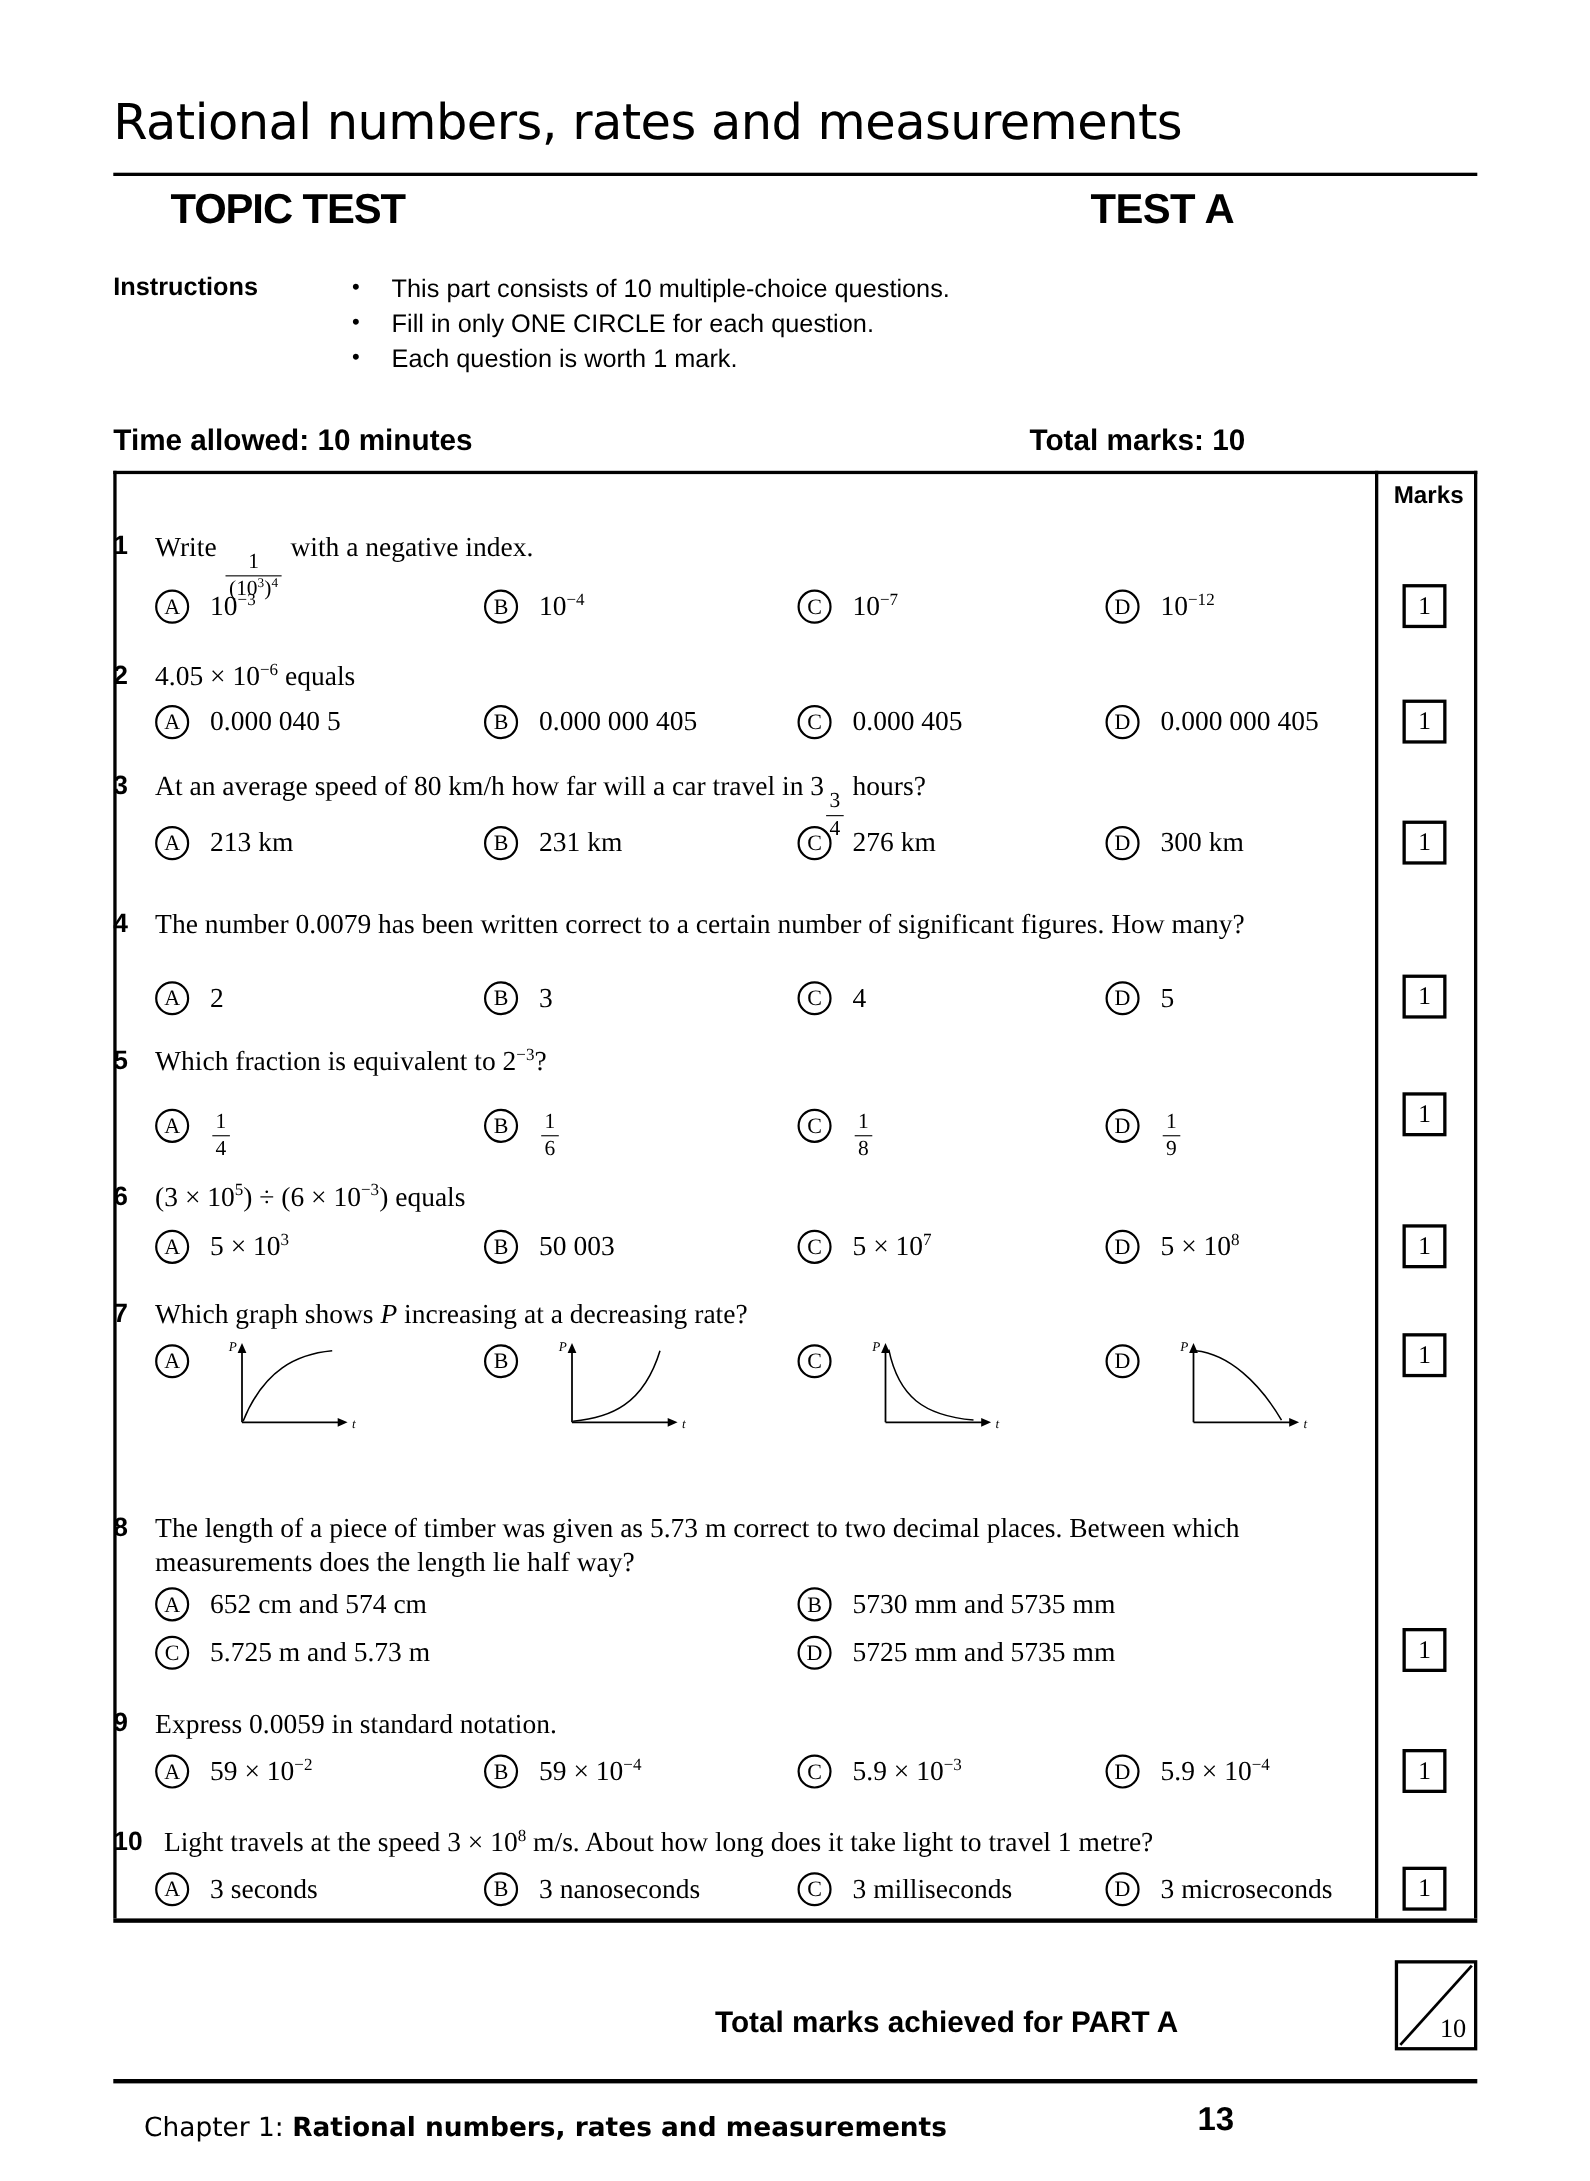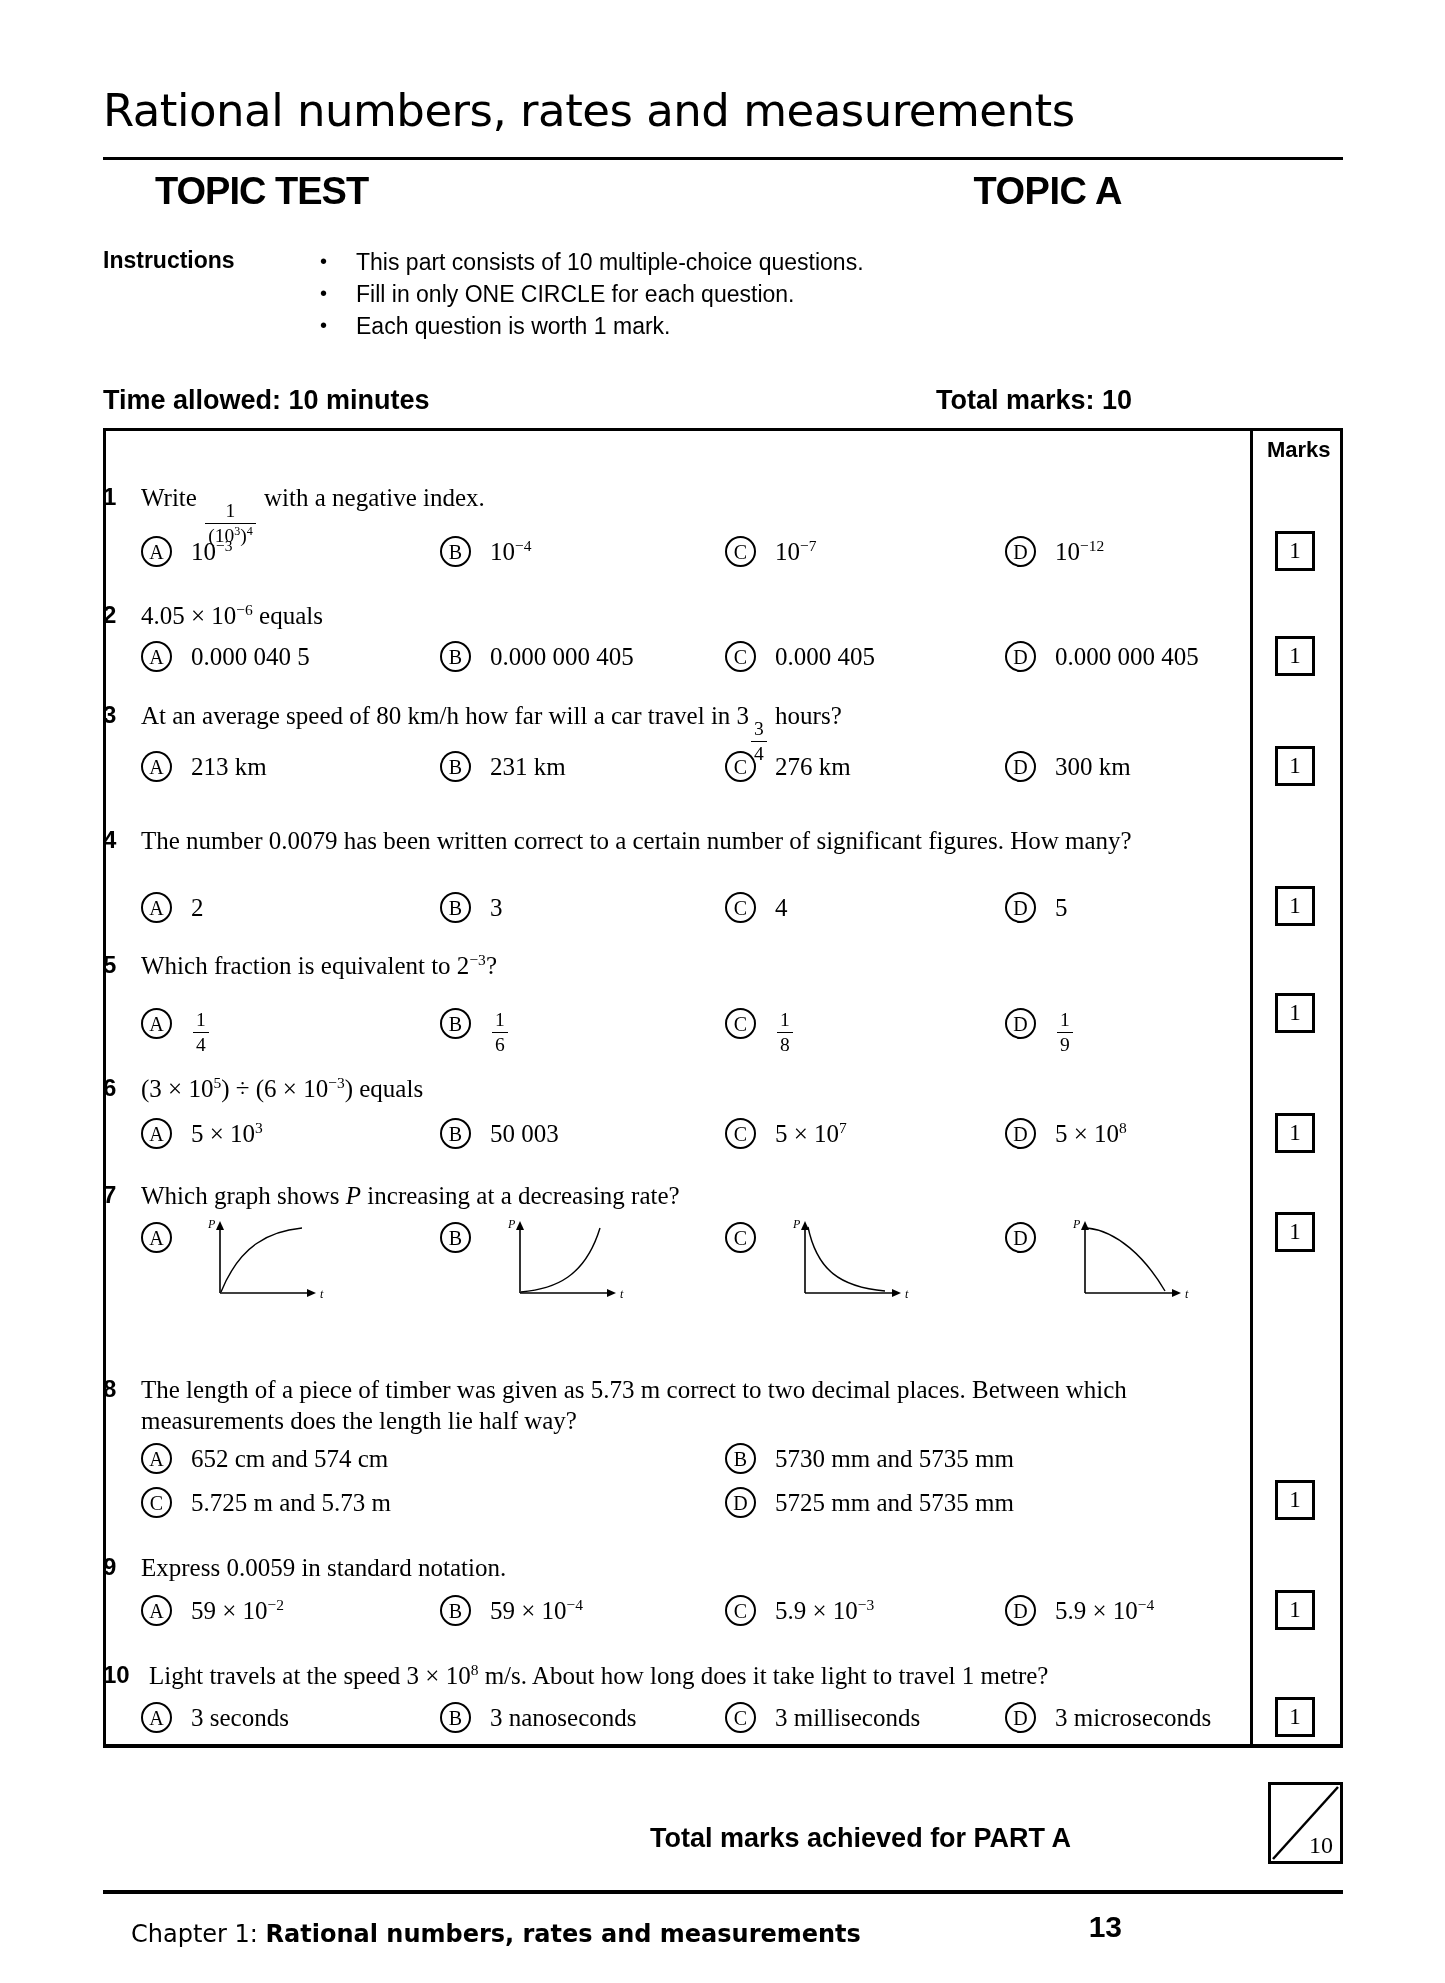--- a/index.html
+++ b/index.html
@@ -303,21 +303,21 @@
   }
 </style>
 </head>
 <body>
 
 <div class="page">
 
   <div class="topic-title">Rational numbers, rates and measurements</div>
   <div class="rule-under-title"></div>
   <div class="topic-test">TOPIC TEST</div>
-  <div class="part-a">TOPIC A</div>
+  <div class="part-a">TEST A</div>
 
   <div class="instructions-label">Instructions</div>
   <ul class="instructions-list">
     <li>This part consists of 10 multiple-choice questions.</li>
     <li>Fill in only ONE CIRCLE for each question.</li>
     <li>Each question is worth 1 mark.</li>
   </ul>
 
   <div class="time-allowed">Time allowed: 10 minutes</div>
   <div class="total-marks">Total marks: 10</div>

